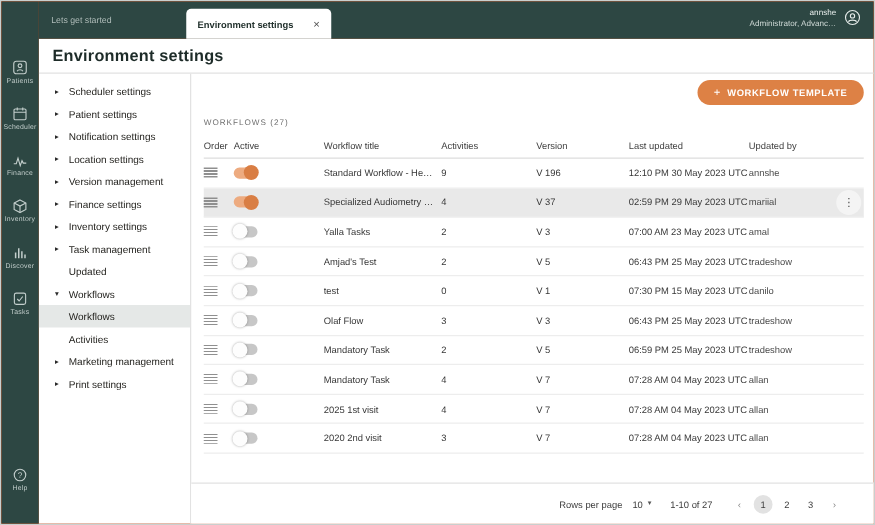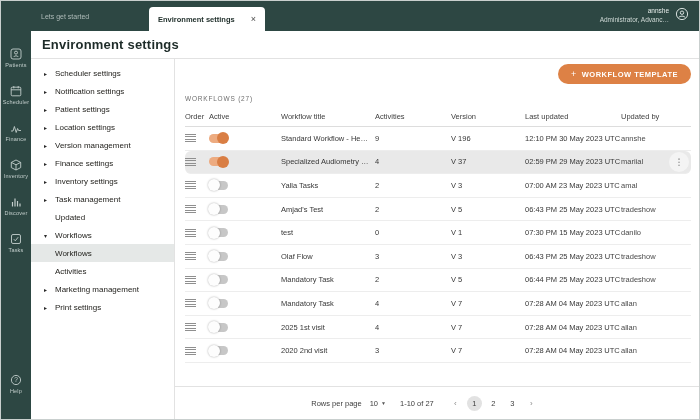--- a/index.html
+++ b/index.html
@@ -27,60 +27,60 @@
   .user-name { font-size:6.5px; }
   .user-role { font-size:6.5px; color:#cfd9d6; }
 
   
   .content { position:absolute; left:30px; top:30px; right:0; bottom:0; background:#fff; }
   .page-header { height:28px; border-bottom:1px solid #e2e2e2; display:flex; align-items:center; padding-left:11px; }
   .page-title { font-size:13px; font-weight:bold; color:#1d2b28; letter-spacing:0.2px; }
   .content-body { display:flex; height:calc(100% - 28px); }
 
   
-  .tree { width:144px; border-right:1px solid #e2e2e2; padding-top:5px; flex-shrink:0; }
+  .tree { width:122px; border-right:1px solid #e2e2e2; padding-top:5px; flex-shrink:0; }
   .tree-item { height:18px; display:flex; align-items:center; padding-left:13px; gap:4px; font-size:8px; color:#24231f; cursor:pointer; white-space:nowrap; }
   .tree-item .arrow { width:7px; font-size:6px; color:#2b2b2b; flex-shrink:0; }
   .tree-item.child { padding-left:24px; }
   .tree-item.selected { background:#e5e8e7; }
 
   
   .main { flex:1; position:relative; padding:0 8px 0 10px; }
   .btn-row { display:flex; justify-content:flex-end; padding-top:5px; }
   .btn-workflow { background:#dd8145; color:#fff; border:none; height:20px; border-radius:11px; padding:0 13px;
                   display:flex; align-items:center; gap:5px; font-size:7.5px; font-weight:bold; letter-spacing:0.5px;
                   font-family:"Liberation Sans", sans-serif; cursor:pointer; }
   .btn-plus { font-size:9px; font-weight:normal; }
   .section-label { margin-top:11px; font-size:6.5px; letter-spacing:0.8px; color:#6e6e6e; }
 
   .tbl { margin-top:5px; }
   .tbl-grid { display:grid; grid-template-columns:24px 72px 94px 76px 74px 96px 1fr; align-items:center; }
   .tbl-head { height:20px; border-bottom:1px solid #ddd; font-size:7.5px; color:#3f3f3f; }
   .tbl-row { height:23.6px; border-bottom:1px solid #ededed; font-size:7.5px; color:#373737; position:relative; }
-  .tbl-row.hl { background:#e9e9e9;border-radius:6px; }
+  .tbl-row.hl { background:#e9e9e9; }
   .cell-title { overflow:hidden; white-space:nowrap; text-overflow:ellipsis; padding-right:6px; }
   .cell-by { color:#4a4a4a; }
 
   .drag-handle { width:11px; height:8px; cursor:grab;
     background:repeating-linear-gradient(to bottom,#8f8f8f 0 1px,transparent 1px 2.4px); }
 
   .toggle { position:relative; width:19px; height:9px; border-radius:5px; cursor:pointer; }
   .toggle.on { background:#edab80; }
   .toggle.on .knob { position:absolute; right:-1px; top:-1.5px; width:12px; height:12px; border-radius:50%; background:#d97e44; }
   .toggle.off { background:#c7c7c7; }
   .toggle.off .knob { position:absolute; left:-1px; top:-1.5px; width:12px; height:12px; border-radius:50%; background:#fdfdfd;
                       box-shadow:0 0 2px rgba(0,0,0,0.35); }
 
   .kebab { position:absolute; right:2px; top:50%; transform:translateY(-50%); width:20px; height:20px; border-radius:50%;
            background:#f4f4f4; display:flex; align-items:center; justify-content:center; cursor:pointer;
            font-size:9px; color:#4d4d4d; }
 
   
   .footer { position:absolute; left:0; right:0; bottom:0; height:33px; border-top:1px solid #e2e2e2; background:#fff;
-            display:flex; align-items:center; justify-content:center; padding-right:24px; gap:14px; font-size:7.5px; color:#3d3d3d; }
+            display:flex; align-items:center; justify-content:flex-end; padding-right:24px; gap:14px; font-size:7.5px; color:#3d3d3d; }
   .rpp { display:flex; align-items:center; gap:8px; }
   .rpp-select { display:flex; align-items:center; gap:3px; cursor:pointer; }
   .rpp-caret { font-size:5px; color:#555; }
   .pager { display:flex; align-items:center; gap:4px; }
   .pg { width:15px; height:15px; display:flex; align-items:center; justify-content:center; border-radius:50%; cursor:pointer; color:#3d3d3d; }
   .pg.cur { background:#e2e2e2; }
   .pg-arrow { color:#8a8a8a; font-size:8px; }
 </style>
 </head>
 <body>
@@ -188,25 +188,25 @@
 
     <div class="content-body">
 
       <div class="tree" id="tree">
           <div class="tree-item">
             <span class="arrow">▸</span>
             <span>Scheduler settings</span>
           </div>
           <div class="tree-item">
             <span class="arrow">▸</span>
+            <span>Patient settings</span>
+          </div>
+          <div class="tree-item">
+            <span class="arrow">▸</span>
             <span>Notification settings</span>
-          </div>
-          <div class="tree-item">
-            <span class="arrow">▸</span>
-            <span>Patient settings</span>
           </div>
           <div class="tree-item">
             <span class="arrow">▸</span>
             <span>Location settings</span>
           </div>
           <div class="tree-item">
             <span class="arrow">▸</span>
             <span>Version management</span>
           </div>
           <div class="tree-item">
@@ -361,21 +361,21 @@
                   <div class="drag-handle"></div>
                 </span>
                 <span>
                   <div class="toggle off">
                     <div class="knob"></div>
                   </div>
                 </span>
                 <span class="cell-title">Mandatory Task</span>
                 <span>2</span>
                 <span>V 5</span>
-                <span>06:44 PM 25 May 2023 UTC</span>
+                <span>06:59 PM 25 May 2023 UTC</span>
                 <span class="cell-by">tradeshow</span>
               </div>
               <div class="tbl-grid tbl-row">
                 <span>
                   <div class="drag-handle"></div>
                 </span>
                 <span>
                   <div class="toggle off">
                     <div class="knob"></div>
                   </div>

